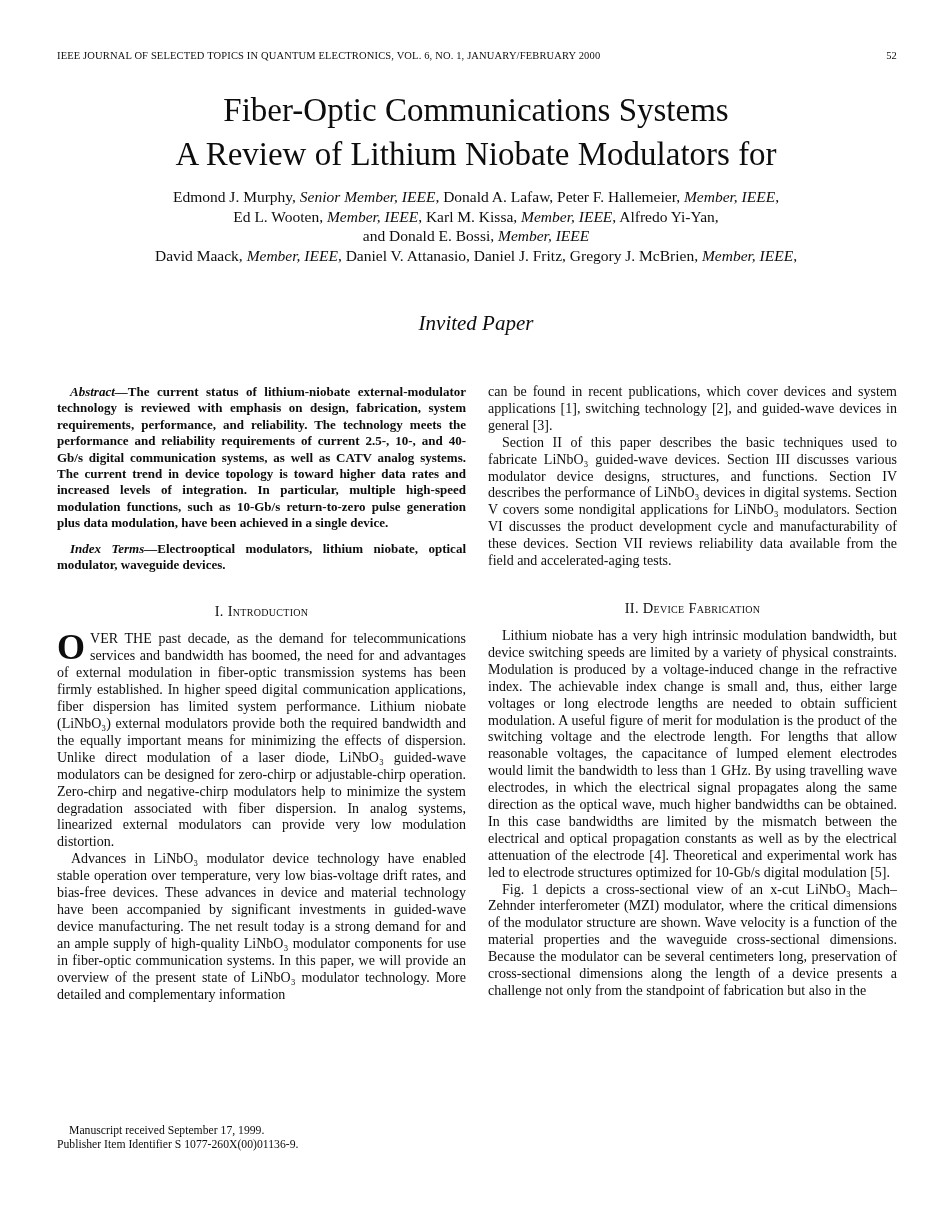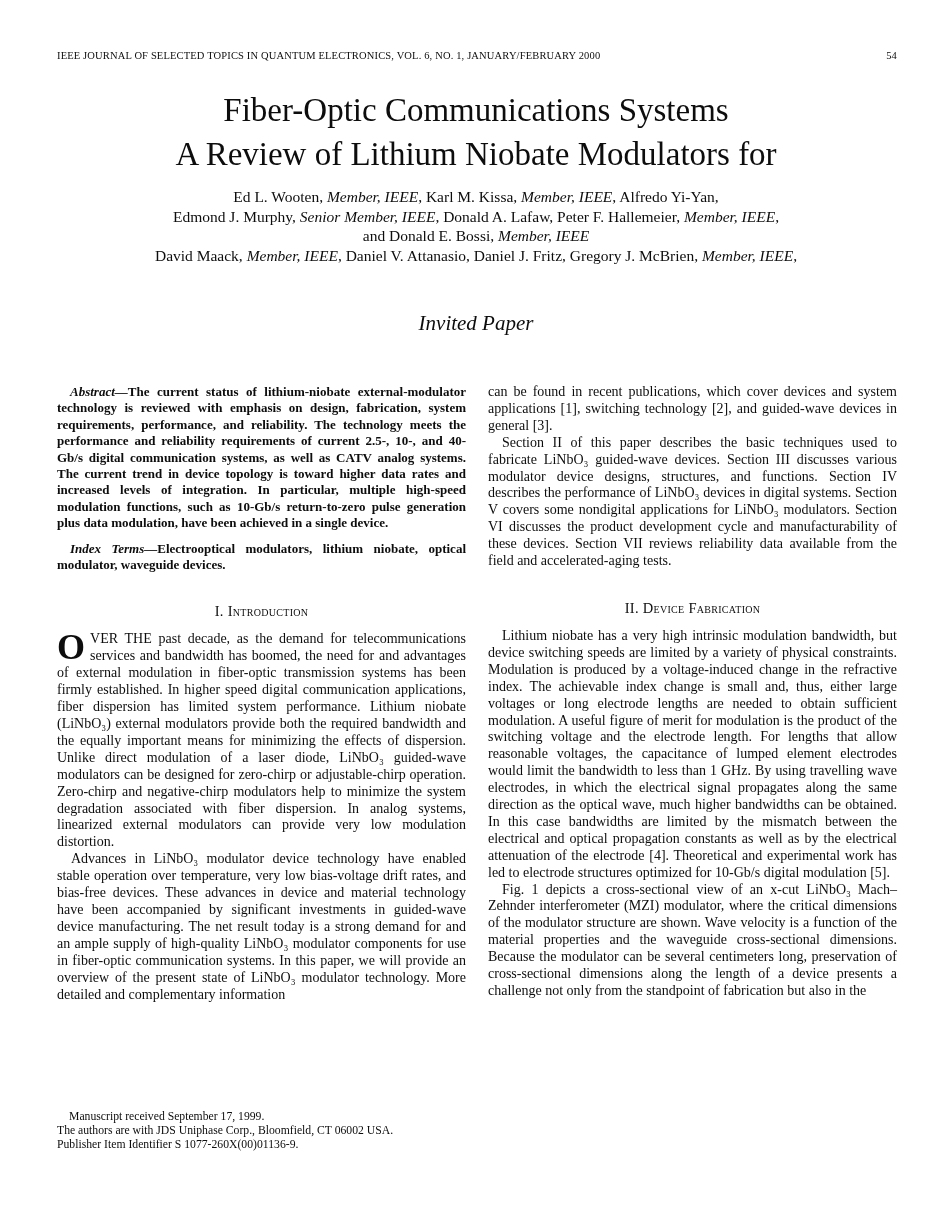--- a/index.html
+++ b/index.html
@@ -59,34 +59,34 @@
     text-align:center; font-size:12.5px;
   }
 </style>
 </head>
 <body>
 
 <div class="page">
 
   <div class="running-head">
     <span>IEEE JOURNAL OF SELECTED TOPICS IN QUANTUM ELECTRONICS, VOL. 6, NO. 1, JANUARY/FEBRUARY 2000</span>
-    <span>54</span>
+    <span>52</span>
   </div>
 
   <div class="paper-title">
     <div>Fiber-Optic Communications Systems</div>
     <div>A Review of Lithium Niobate Modulators for</div>
   </div>
 
   <div class="authors">
     <div>
-      <span>Ed L. Wooten, </span><span class="it">Member, IEEE</span><span>, Karl M. Kissa, </span><span class="it">Member, IEEE</span><span>, Alfredo Yi-Yan,</span>
+      <span>Edmond J. Murphy, </span><span class="it">Senior Member, IEEE</span><span>, Donald A. Lafaw, Peter F. Hallemeier, </span><span class="it">Member, IEEE</span><span>,</span>
     </div>
     <div>
-      <span>Edmond J. Murphy, </span><span class="it">Senior Member, IEEE</span><span>, Donald A. Lafaw, Peter F. Hallemeier, </span><span class="it">Member, IEEE</span><span>,</span>
+      <span>Ed L. Wooten, </span><span class="it">Member, IEEE</span><span>, Karl M. Kissa, </span><span class="it">Member, IEEE</span><span>, Alfredo Yi-Yan,</span>
     </div>
     <div>
       <span>and Donald E. Bossi, </span><span class="it">Member, IEEE</span>
     </div>
     <div>
       <span>David Maack, </span><span class="it">Member, IEEE</span><span>, Daniel V. Attanasio, Daniel J. Fritz, Gregory J. McBrien, </span><span class="it">Member, IEEE</span><span>,</span>
     </div>
   </div>
 
   <div class="invited">Invited Paper</div>
@@ -99,21 +99,20 @@
       <p class="abstract-block index-terms"><span class="lead">Index Terms—</span><span>Electrooptical modulators, lithium niobate, optical modulator, waveguide devices.</span></p>
 
       <h2 class="sec-heading">I. Introduction</h2>
 
       <p class="bodytxt"><span class="dropcap">O</span><span>VER THE past decade, as the demand for telecommunications services and bandwidth has boomed, the need for and advantages of external modulation in fiber-optic transmission systems has been firmly established. In higher speed digital communication applications, fiber dispersion has limited system performance. Lithium niobate (LiNbO₃) external modulators provide both the required bandwidth and the equally important means for minimizing the effects of dispersion. Unlike direct modulation of a laser diode, LiNbO₃ guided-wave modulators can be designed for zero-chirp or adjustable-chirp operation. Zero-chirp and negative-chirp modulators help to minimize the system degradation associated with fiber dispersion. In analog systems, linearized external modulators can provide very low modulation distortion.</span></p>
 
       <p class="bodytxt ind">Advances in LiNbO₃ modulator device technology have enabled stable operation over temperature, very low bias-voltage drift rates, and bias-free devices. These advances in device and material technology have been accompanied by significant investments in guided-wave device manufacturing. The net result today is a strong demand for and an ample supply of high-quality LiNbO₃ modulator components for use in fiber-optic communication systems. In this paper, we will provide an overview of the present state of LiNbO₃ modulator technology. More detailed and complementary information</p>
 
       <div class="footnote">
         <p class="fn-indent">Manuscript received September 17, 1999.</p>
-        <p>The authors are with JDS Uniphase Corp., Bloomfield, CT 06002 USA.</p>
         <p>Publisher Item Identifier S 1077-260X(00)01136-9.</p>
       </div>
     </div>
 
     <div class="col">
       <p class="bodytxt">can be found in recent publications, which cover devices and system applications [1], switching technology [2], and guided-wave devices in general [3].</p>
       <p class="bodytxt ind">Section II of this paper describes the basic techniques used to fabricate LiNbO₃ guided-wave devices. Section III discusses various modulator device designs, structures, and functions. Section IV describes the performance of LiNbO₃ devices in digital systems. Section V covers some nondigital applications for LiNbO₃ modulators. Section VI discusses the product development cycle and manufacturability of these devices. Section VII reviews reliability data available from the field and accelerated-aging tests.</p>
 
       <h2 class="sec-heading">II. Device Fabrication</h2>
 

